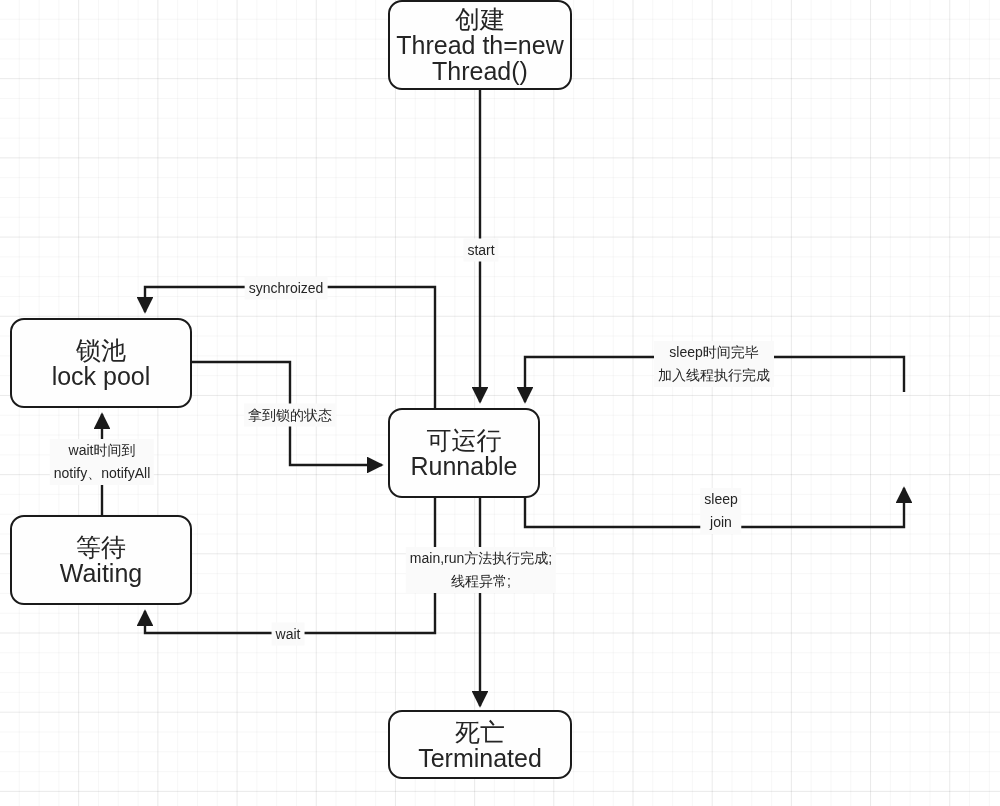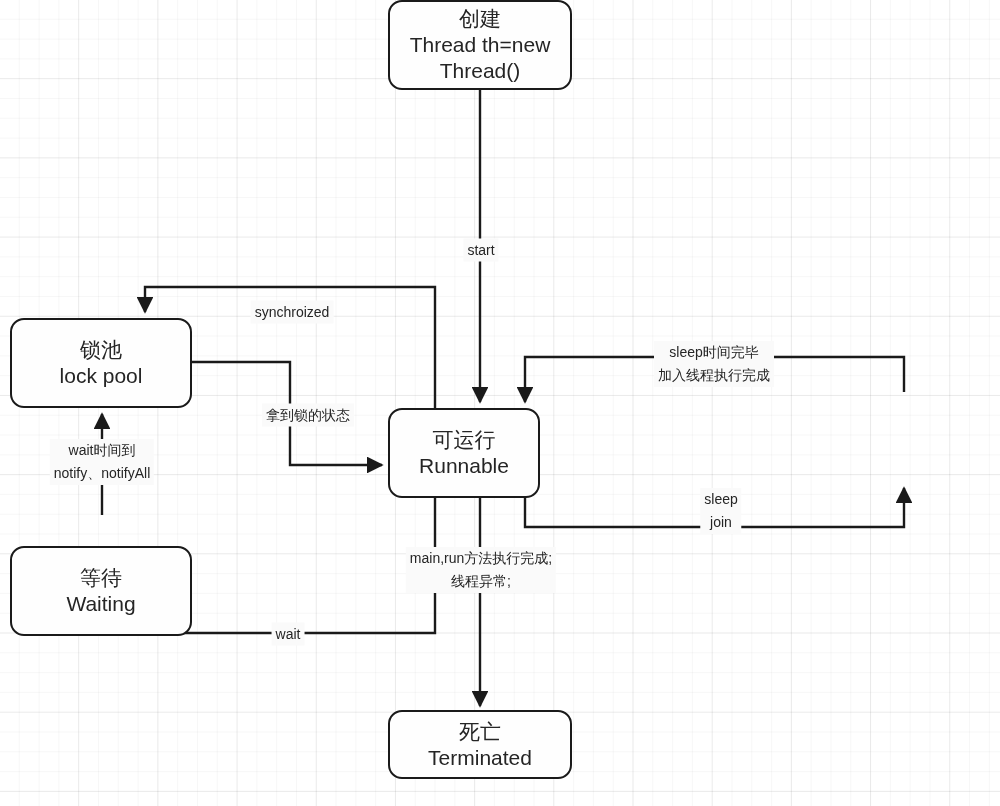--- a/index.html
+++ b/index.html
@@ -40,21 +40,21 @@
     position: absolute;
     box-sizing: border-box;
     background: #fefefe;
     border: 2px solid #1a1a1a;
     border-radius: 14px;
     display: flex;
     flex-direction: column;
     align-items: center;
     justify-content: center;
     color: #252525;
-    font-size: 21px;
+    font-size: 25px;
     line-height: 26px;
     text-align: center;
     z-index: 3;
   }
   .node .ln { display: block; white-space: nowrap; }
   .edge-label {
     position: absolute;
     color: #252525;
     font-size: 14px;
     line-height: 23px;
@@ -102,45 +102,45 @@
     <span class="ln">创建</span>
     <span class="ln">Thread th=new</span>
     <span class="ln">Thread()</span>
   </div>
 
   <div class="node" style="left:10px; top:318px; width:182px; height:90px;">
     <span class="ln">锁池</span>
     <span class="ln">lock pool</span>
   </div>
 
-  <div class="node" style="left:10px; top:515px; width:182px; height:90px;margin-top:31px;">
+  <div class="node" style="left:10px; top:515px; width:182px; height:90px;">
     <span class="ln">等待</span>
     <span class="ln">Waiting</span>
   </div>
 
   <div class="node" style="left:388px; top:408px; width:152px; height:90px;">
     <span class="ln">可运行</span>
     <span class="ln">Runnable</span>
   </div>
 
 
   <div class="node" style="left:388px; top:710px; width:184px; height:69px;">
     <span class="ln">死亡</span>
     <span class="ln">Terminated</span>
   </div>
 
   <div class="edge-label lbl-center" style="left:481px; top:250px;">
     <span class="ln">start</span>
   </div>
 
-  <div class="edge-label lbl-center" style="left:292px; top:288px;margin-top:24px;">
+  <div class="edge-label lbl-center" style="left:286px; top:288px;">
     <span class="ln">synchroized</span>
   </div>
 
-  <div class="edge-label lbl-center" style="left:308px; top:415px;">
+  <div class="edge-label lbl-center" style="left:290px; top:415px;">
     <span class="ln">拿到锁的状态</span>
   </div>
 
   <div class="edge-label lbl-center" style="left:102px; top:462px;">
     <span class="ln">wait时间到</span>
     <span class="ln">notify、notifyAll</span>
   </div>
 
   <div class="edge-label lbl-center" style="left:288px; top:634px;">
     <span class="ln">wait</span>

